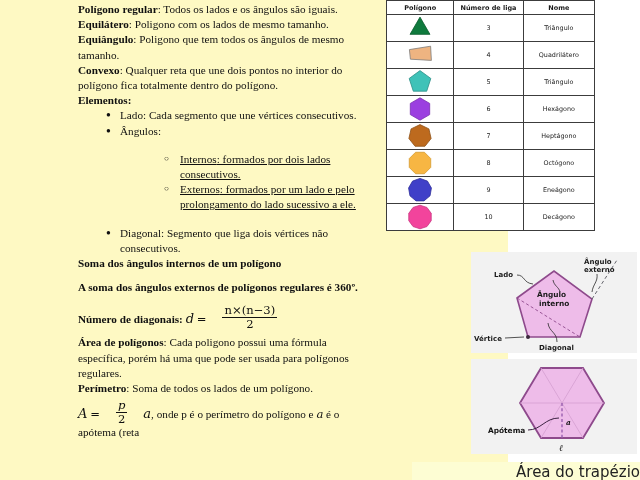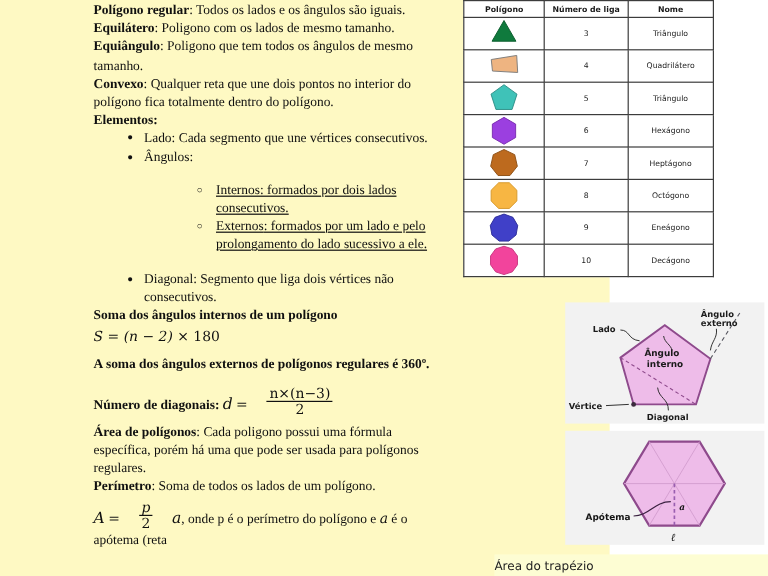--- a/index.html
+++ b/index.html
@@ -119,23 +119,23 @@
   #diag-hexagon  { left: 471px; top: 359px; width: 166px; height: 95px; }
   .diag svg { display: block; }
 
   
   #yellow-box {
     position: absolute;
     left: 412px; top: 462px;
     width: 228px; height: 18px;
     background: #fdfdd3;
     font-family: "DejaVu Sans", "Liberation Sans", sans-serif;
-    font-size: 10px;
+    font-size: 15px;
     color: #222;
-    text-align: left;
+    text-align: right;
     line-height: 21px;
     overflow: hidden;
   }
 </style>
 </head>
 <body>
 
 <div id="page">
 
   <div class="text-col">
@@ -170,27 +170,20 @@
           </li>
         </ul>
       </li>
       <li>
         <span>Diagonal</span><span>: Segmento que liga dois vértices não consecutivos.</span>
       </li>
     </ul>
 
     <p class="heading-line">Soma dos ângulos internos de um polígono</p>
 
-    <p class="fline math">
-      <span>S</span>
-      <span class="mathup">=</span>
-      <span>(n − 2)</span>
-      <span class="mathup">×</span>
-      <span class="mathup">180</span>
-    </p>
 
     <div class="spacer-sm"></div>
 
     <p class="heading-line">A soma dos ângulos externos de polígonos regulares é 360º.</p>
 
     <div class="spacer-sm"></div>
 
     <p class="para">
       <span class="term">Número de diagonais:</span>
       <span class="math" style="font-size:13px;">d</span>

